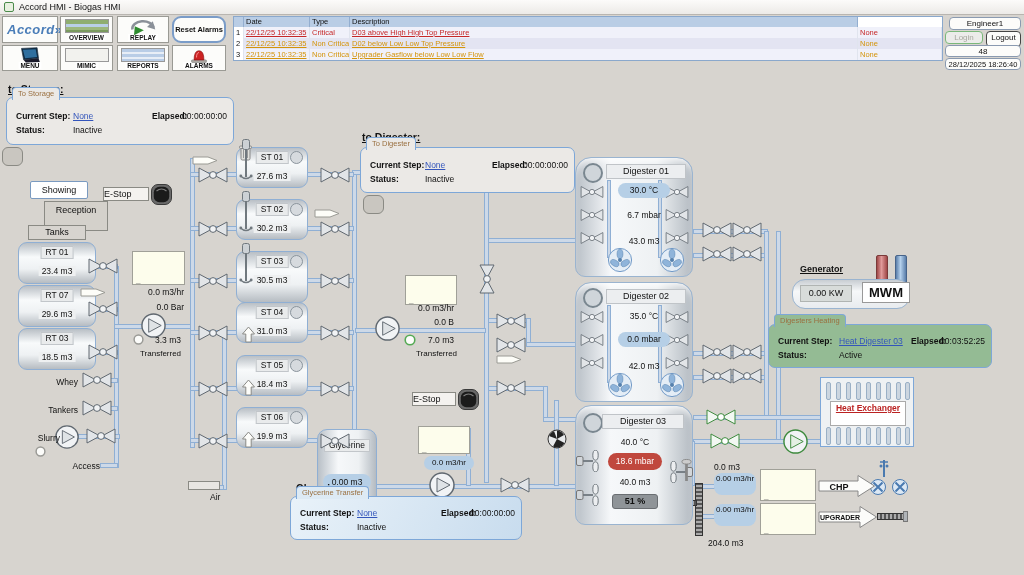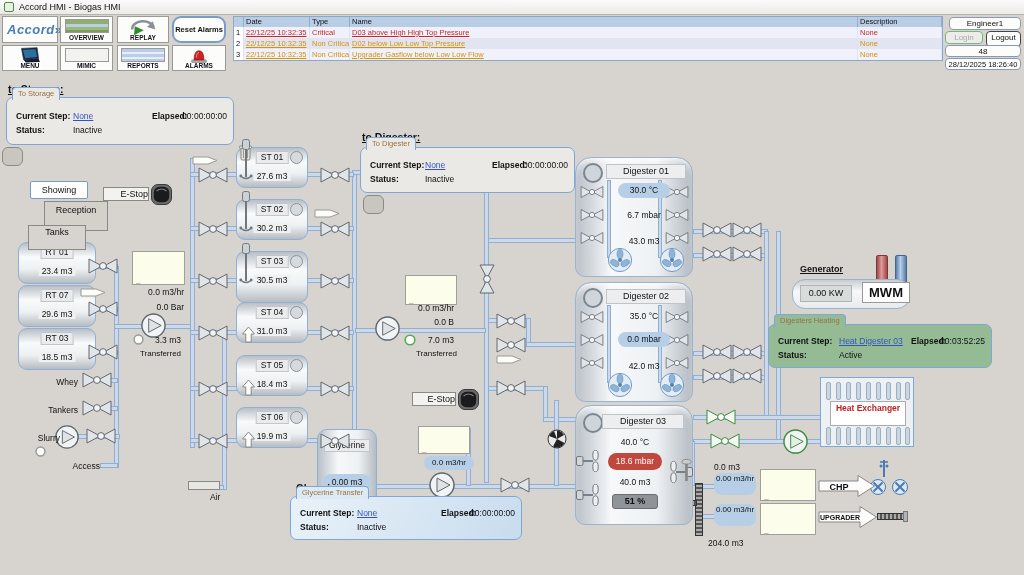--- a/index.html
+++ b/index.html
@@ -77,37 +77,37 @@
   .ptab{position:absolute;top:-11px;left:5px;height:12px;line-height:12px;padding:0 5px;font-size:7.5px;color:#9a7040;
     background:inherit;border:1px solid #7da7d8;border-bottom:none;border-radius:4px 4px 0 0;background-color:#ebe9e6;}
   .panel.green .ptab{background:#94bb94;}
   .panel.blue .ptab{background:#ddeaf4;}
   .plbl{position:absolute;font-size:8.5px;font-weight:bold;white-space:nowrap;}
   .pval{position:absolute;font-size:8.5px;white-space:nowrap;}
   .plink{position:absolute;font-size:8.5px;color:#3355bb;text-decoration:underline;cursor:pointer;white-space:nowrap;}
   .heading{position:absolute;font-weight:bold;text-decoration:underline;white-space:nowrap;z-index:5;}
   .navbtn{position:absolute;border:1px solid #8a8a84;background:#d4d1cb;font-size:9px;text-align:center;box-sizing:border-box;cursor:pointer;z-index:5;}
   .navbtn.sel{background:#fff;border:1px solid #7a9ac0;border-radius:2px;}
-  .estop-lab{position:absolute;background:#f4f2ef;border:1px solid #8a8a84;font-size:9px;text-align:right;box-sizing:border-box;z-index:5;}
+  .estop-lab{position:absolute;background:#f4f2ef;border:1px solid #8a8a84;font-size:9px;text-align:left;box-sizing:border-box;z-index:5;}
   .greybtn{position:absolute;width:21px;height:19px;background:#c9c6c0;border:1px solid #8a8a84;border-radius:6px;box-sizing:border-box;z-index:5;cursor:pointer;}
   .beige{position:absolute;background:#fdfdec;border:1px solid #a0a098;box-sizing:border-box;z-index:5;}
   .beige:after{content:"_";position:absolute;left:3px;bottom:0;font-size:8px;color:#888;}
   .txt{position:absolute;font-size:8.5px;white-space:nowrap;z-index:5;}
   .txt.r{text-align:right;}
   .badge{position:absolute;font-size:8.5px;line-height:15px;z-index:5;}
   .blockarrow{position:absolute;z-index:5;}
   .airnub{position:absolute;background:#e8e6e2;border:1px solid #8a8a84;box-sizing:border-box;z-index:3;}
   .genbox{position:absolute;border:1px solid #9ab4d0;border-radius:13px;box-sizing:border-box;z-index:4;
     background:linear-gradient(180deg,#c8cdd2,#f6f8f9 40%,#e8ebee);}
   .genval{position:absolute;background:#d8dcda;border:1px solid #b0b4b2;font-size:9px;text-align:center;box-sizing:border-box;z-index:5;}
   .mwm{position:absolute;background:#fff;border:1px solid #999;font-size:13px;font-weight:bold;text-align:center;box-sizing:border-box;z-index:6;}
   .hx{position:absolute;left:820px;top:377px;width:94px;height:70px;background:#eef1f3;border:1px solid #7da7d8;box-sizing:border-box;z-index:4;}
   .hxbar{position:absolute;width:5px;height:18px;background:#ccd6e0;border:1px solid #9ab0c6;border-radius:2px;box-sizing:border-box;}
   .hxbox{position:absolute;left:9px;top:23px;width:76px;height:25px;background:#fff;border:1px solid #aaa;box-sizing:border-box;
-    text-align:center;font-size:8.5px;font-weight:bold;color:#bb2222;line-height:11px;padding-top:1px;cursor:pointer;}
+    text-align:center;font-size:8.5px;font-weight:bold;color:#bb2222;text-decoration:underline;line-height:11px;padding-top:1px;cursor:pointer;}
   .stub{position:absolute;background:#b0b4b8;border:1px solid #777;box-sizing:border-box;z-index:2;}
   .rpipe{position:absolute;z-index:3;border-radius:2px;}
 </style>
 </head>
 <body>
 
 <div id="screen">
 
   <div id="titlebar">
     <div id="titleicon"></div>
@@ -161,21 +161,20 @@
         </svg>
       </div>
     <span class="lab">ALARMS</span>
   </div>
 
   <div id="alarmtbl">
     <div class="ahead">
       <div class="c"></div>
       <div class="c">Date</div>
       <div class="c">Type</div>
-      <div class="c">Name</div>
       <div class="c">Description</div>
     </div>
     <div class="arow sev-critical">
       <div class="c num">1</div>
       <div class="c u">22/12/25 10:32:35</div>
       <div class="c">Critical</div>
       <div class="c u">D03 above High High Top Pressure</div>
       <div class="c">None</div>
     </div>
     <div class="arow alt sev-non-critical">
@@ -237,21 +236,21 @@
     <span class="plbl" style="left:9px;top:11px">Current Step:</span>
     <span class="plink" style="left:70px;top:11px">Heat Digester 03</span>
     <span class="plbl" style="left:142px;top:11px">Elapsed:</span>
     <span class="pval" style="right:6px;top:11px">00:03:52:25</span>
     <span class="plbl" style="left:9px;top:25px">Status:</span>
     <span class="pval" style="left:70px;top:25px">Active</span>
   </div>
 
   <div class="navbtn sel" style="left:30px;top:181px;width:58px;height:18px;line-height:16px">Showing</div>
   <div class="navbtn" style="left:44px;top:201px;width:64px;height:30px;line-height:17px">Reception</div>
-  <div class="navbtn" style="left:28px;top:225px;width:58px;height:25px;line-height:13px;background:#d7d4cf">Tanks</div>
+  <div class="navbtn" style="left:28px;top:225px;width:58px;height:15px;line-height:13px;background:#d7d4cf">Tanks</div>
   <div class="greybtn" style="left:2px;top:147px"></div>
   <div class="greybtn" style="left:363px;top:195px"></div>
   <div class="icon" style="left:239px;top:144px;width:13px;height:17px">
       <svg viewBox="0 0 13 17" width="100%" height="100%">
         <rect x="2" y="4" width="9" height="12" rx="1.5" fill="#e0e0dc" stroke="#888"></rect>
         <rect x="0.5" y="2" width="12" height="2.5" rx="1" fill="#e0e0dc" stroke="#888"></rect>
         <line x1="4.5" y1="6" x2="4.5" y2="14" stroke="#999"></line>
         <line x1="6.5" y1="6" x2="6.5" y2="14" stroke="#999"></line>
         <line x1="8.5" y1="6" x2="8.5" y2="14" stroke="#999"></line>
       </svg>

